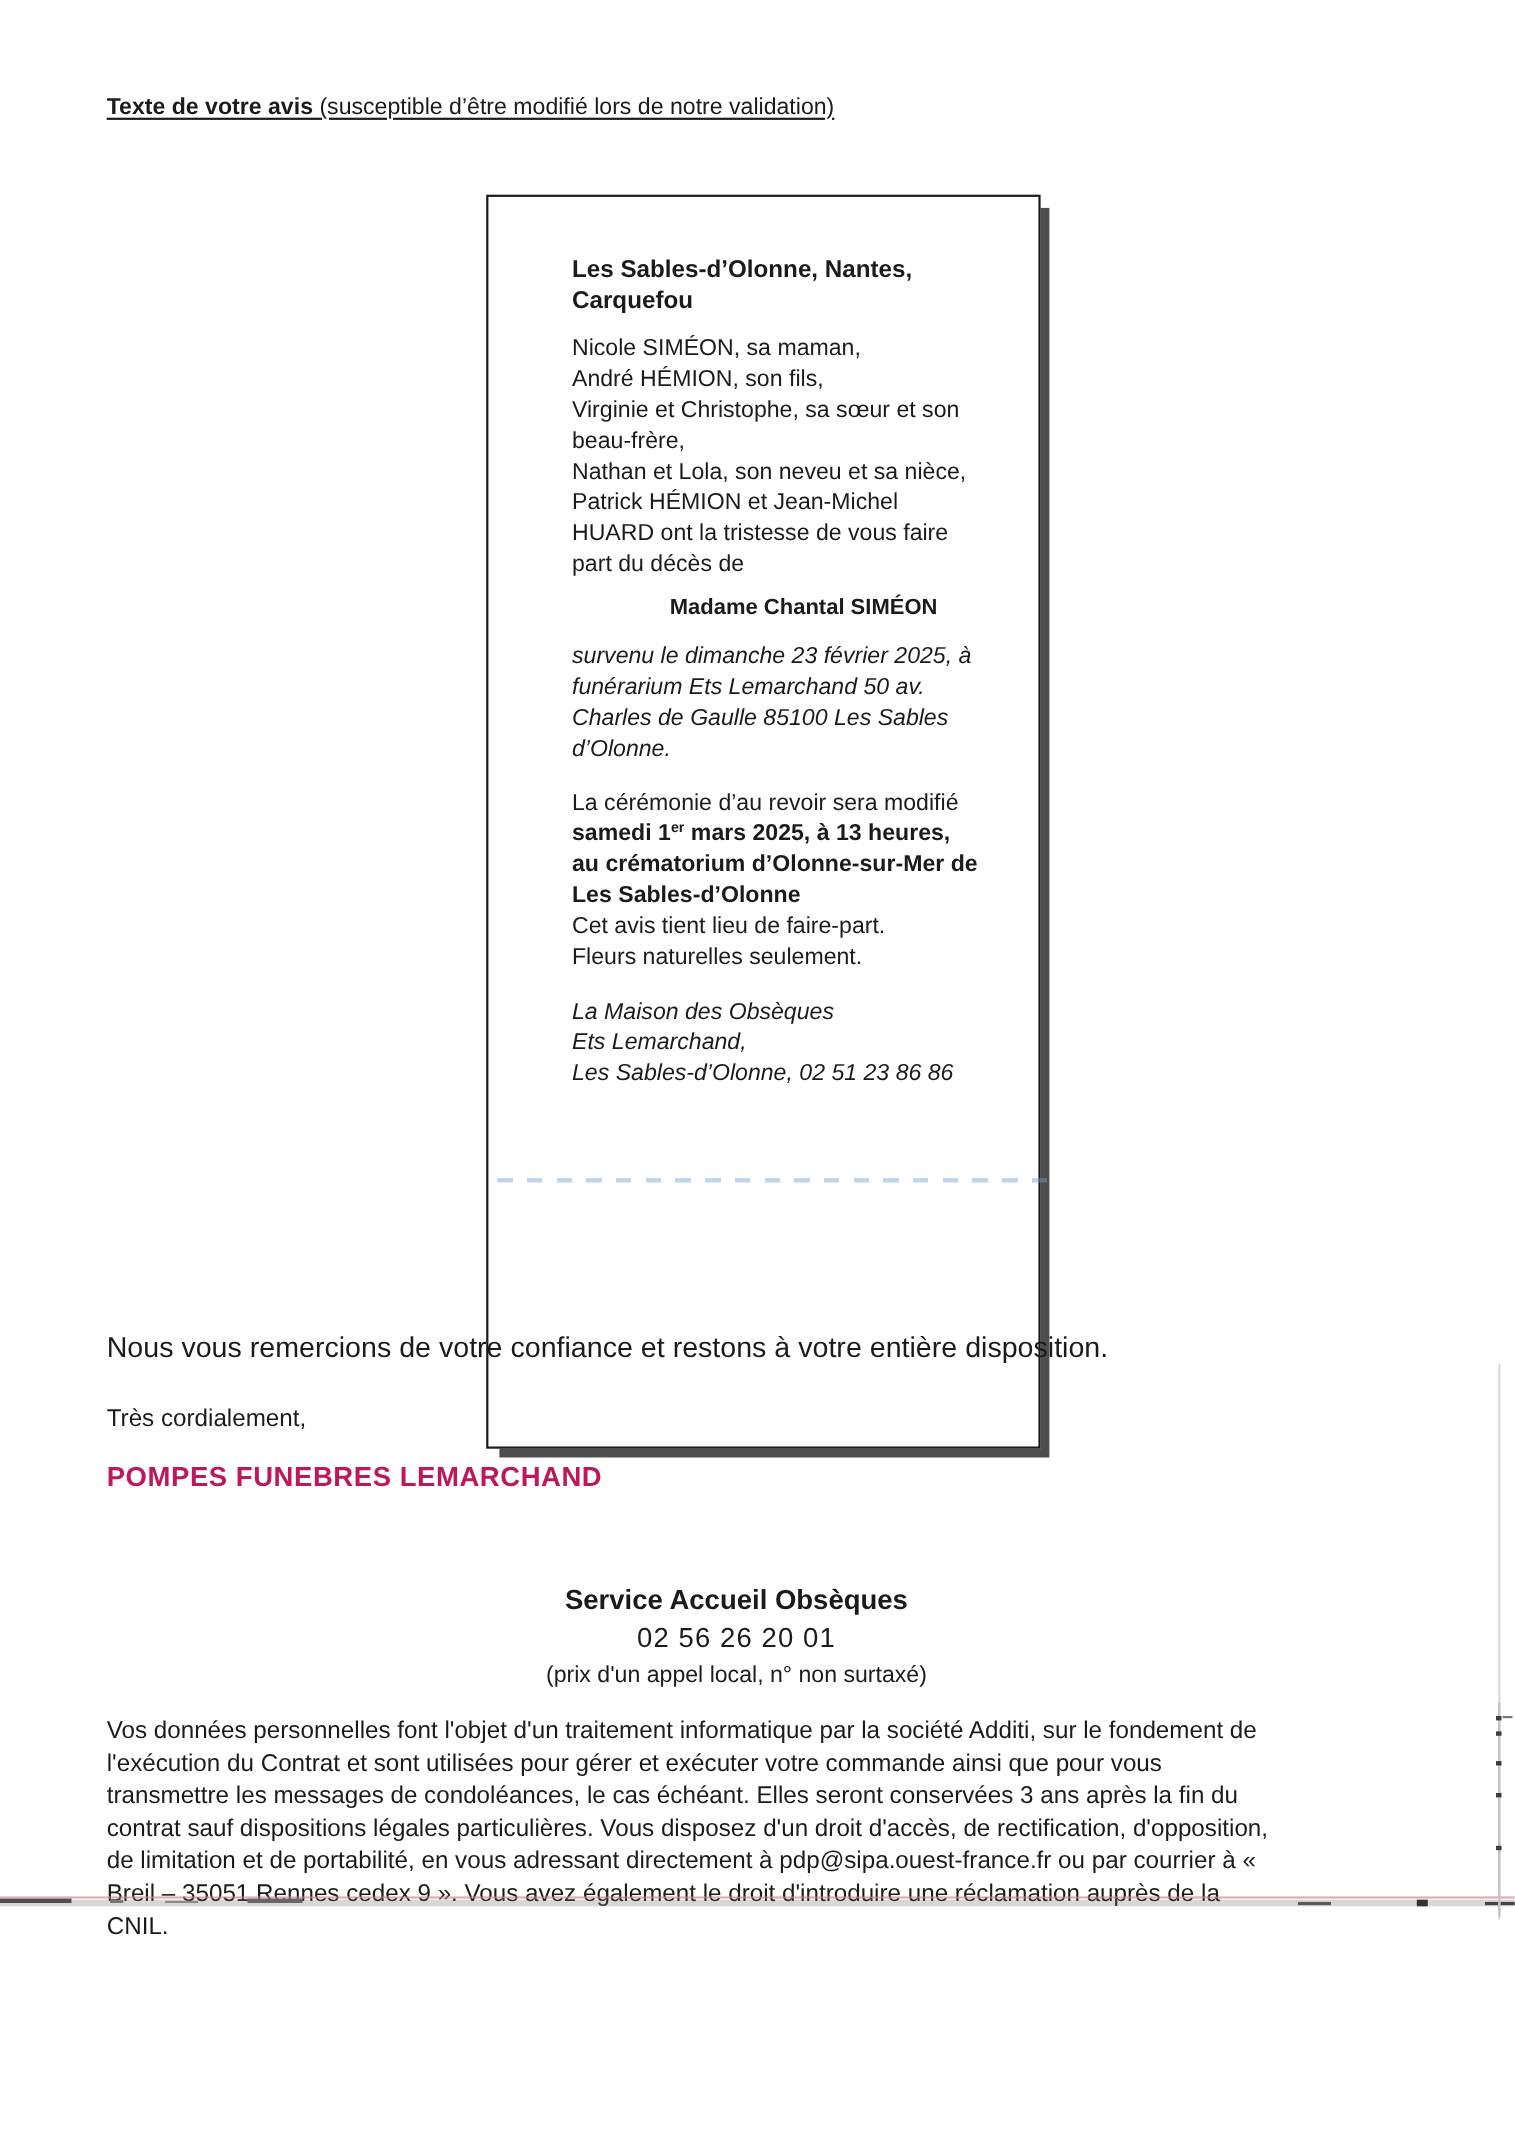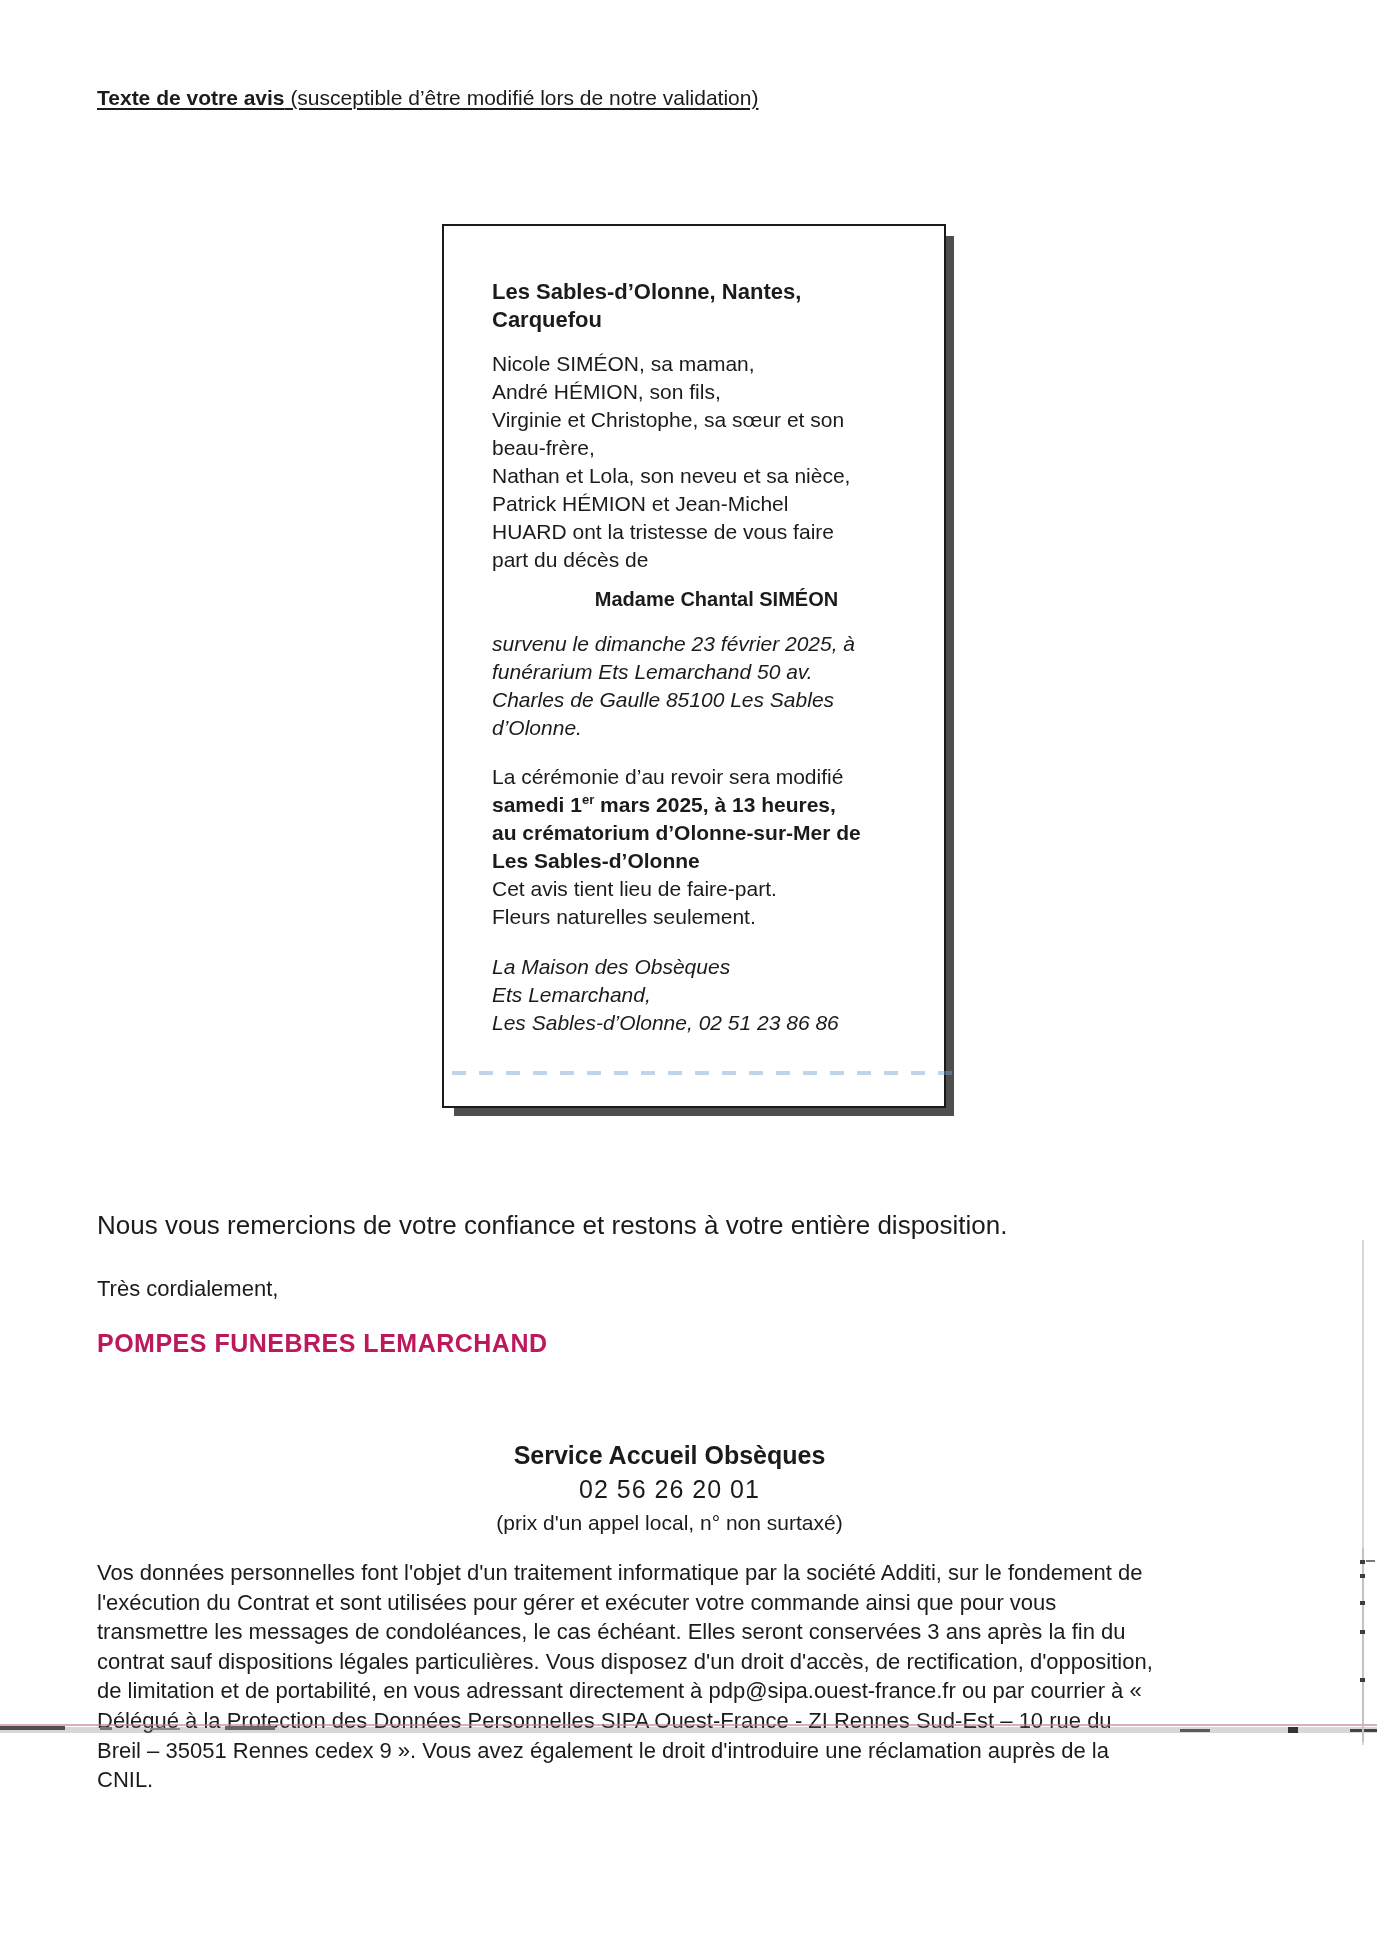--- a/index.html
+++ b/index.html
@@ -13,27 +13,27 @@
   }
   .abs{position:absolute;}
 
   
   .heading{left:97px;top:86px;font-size:21px;}
   .heading .underl{text-decoration:underline;text-decoration-thickness:2px;text-underline-offset:3px;}
   .heading b{font-weight:bold;}
 
   
   .notice-box{
-    left:442px;top:177px;width:504px;height:884px;
+    left:442px;top:177px;width:504px;height:1140px;
     box-sizing:border-box;
     background:#fff;
     border:2px solid #1a1a1a;
     box-shadow:10px 10px 0 -2px #4e4e4e;
-    padding:52px 26px 0 48px;
-    font-size:21px;line-height:28px;margin-top:47px;
+    padding:52px 26px 0 76px;
+    font-size:21px;line-height:28px;
   }
   .nb-title{font-weight:bold;font-size:22px;}
   .nb-family{margin-top:16px;}
   .nb-name{font-weight:bold;font-size:20px;margin:11px 0 0 23px;text-align:center;}
   .nb-death{margin-top:17px;font-style:italic;}
   .nb-cer{margin-top:21px;}
   .nb-cer .b{font-weight:bold;}
   .nb-cer sup{font-size:0.62em;vertical-align:super;line-height:0;}
   .nb-home{margin-top:22px;font-style:italic;}
 
@@ -118,21 +118,20 @@
     <div class="svc-phone">02 56 26 20 01</div>
     <div class="svc-note">(prix d'un appel local, n° non surtaxé)</div>
   </div>
 
   <div class="abs privacy">
     <div>Vos données personnelles font l'objet d'un traitement informatique par la société Additi, sur le fondement de</div>
     <div>l'exécution du Contrat et sont utilisées pour gérer et exécuter votre commande ainsi que pour vous</div>
     <div>transmettre les messages de condoléances, le cas échéant. Elles seront conservées 3 ans après la fin du</div>
     <div>contrat sauf dispositions légales particulières. Vous disposez d'un droit d'accès, de rectification, d'opposition,</div>
     <div>de limitation et de portabilité, en vous adressant directement à pdp@sipa.ouest-france.fr ou par courrier à «</div>
-    <div>Délégué à la Protection des Données Personnelles SIPA Ouest-France - ZI Rennes Sud-Est – 10 rue du</div>
     <div>Breil – 35051 Rennes cedex 9 ». Vous avez également le droit d'introduire une réclamation auprès de la</div>
     <div>CNIL.</div>
   </div>
 
   <div class="abs hline-pink"></div>
   <div class="abs hline-gray"></div>
   <div class="abs dash" style="left:0;top:1726px;width:65px;height:4px;"></div>
   <div class="abs dash" style="left:100px;top:1727px;width:12px;height:3px;background:#777;"></div>
   <div class="abs dash" style="left:150px;top:1728px;width:30px;height:2px;background:#8a8a8a;"></div>
   <div class="abs dash" style="left:225px;top:1726px;width:50px;height:4px;background:#666;"></div>

